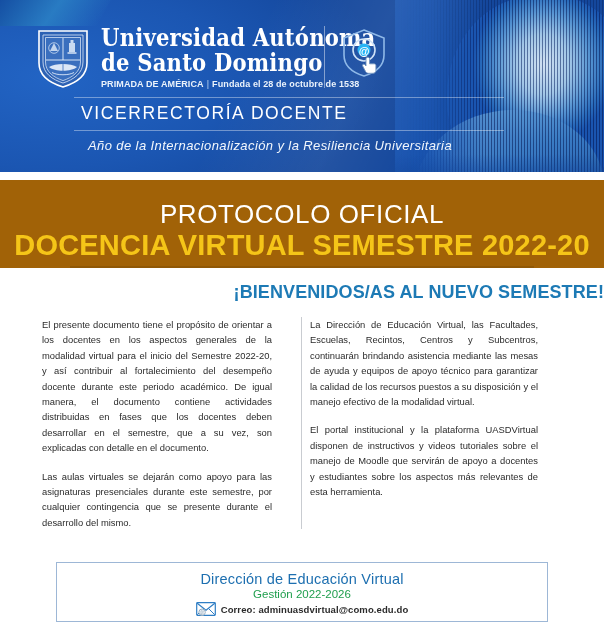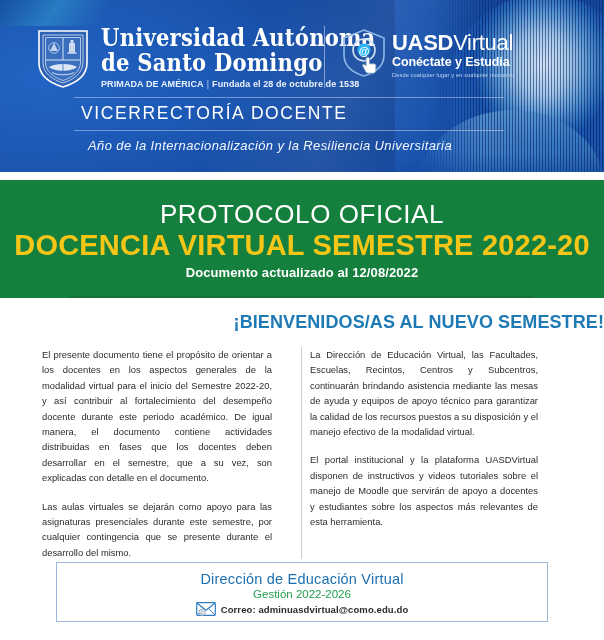--- a/index.html
+++ b/index.html
@@ -247,22 +247,22 @@
   .gap-white {
     width: 604px;
     height: 8px;
     background: #ffffff;
   }
 
   
   .banner {
     position: relative;
     width: 604px;
-    height: 118px;
-    background: #15803d;
+    height: 88px;
+    background: #a16207;
     text-align: center;
     overflow: hidden;
   }
   .banner-title {
     margin: 0;
     padding-top: 19px;
     font-family: "Liberation Sans", sans-serif;
     font-weight: 400;
     font-size: 26px;
     letter-spacing: 0.6px;
@@ -445,25 +445,20 @@
 
       <div class="uasdv">
         <svg class="uasdv-mark" viewBox="0 0 48 50">
           <path d="M24 2 L44 10 V27 C44 39 34 45 24 48 C14 45 4 39 4 27 V10 Z" fill="none" stroke="#8fb9e8" stroke-width="1.6"></path>
           <circle cx="24" cy="22" r="11" fill="none" stroke="#cfe2f7" stroke-width="1.6"></circle>
           <circle cx="24" cy="22" r="6.5" fill="#29b6f6"></circle>
           <text x="24" y="26.5" text-anchor="middle" font-family="Liberation Sans, sans-serif" font-size="11" font-weight="700" fill="#ffffff">@</text>
 
           <path d="M26 31 L26 38 L24.5 36.5 C23.5 35.6 22 36.6 22.6 37.9 L25.6 43.6 C26.2 44.7 27.3 45.3 28.5 45.3 L33 45.3 C34.6 45.3 35.9 44 35.9 42.4 L35.9 37.6 C35.9 36.6 35.1 35.8 34.1 35.8 L29.6 35.8 L29.6 31 C29.6 30 28.8 29.2 27.8 29.2 C26.8 29.2 26 30 26 31 Z" fill="#ffffff" stroke="#6f92bd" stroke-width="0.9"></path>
         </svg>
-        <div class="uasdv-text">
-          <div class="uasdv-title"><span>UASD</span><span class="thin">Virtual</span></div>
-          <div class="uasdv-sub">Conéctate y Estudia</div>
-          <div class="uasdv-tag">Desde cualquier lugar y en cualquier momento</div>
-        </div>
       </div>
 
       <div class="rule r1"></div>
       <div class="vicerrectoria">VICERRECTORÍA  DOCENTE</div>
       <div class="rule r2"></div>
       <div class="lema">Año  de  la  Internacionalización  y  la  Resiliencia Universitaria</div>
 
     </div>
   </div>
 

